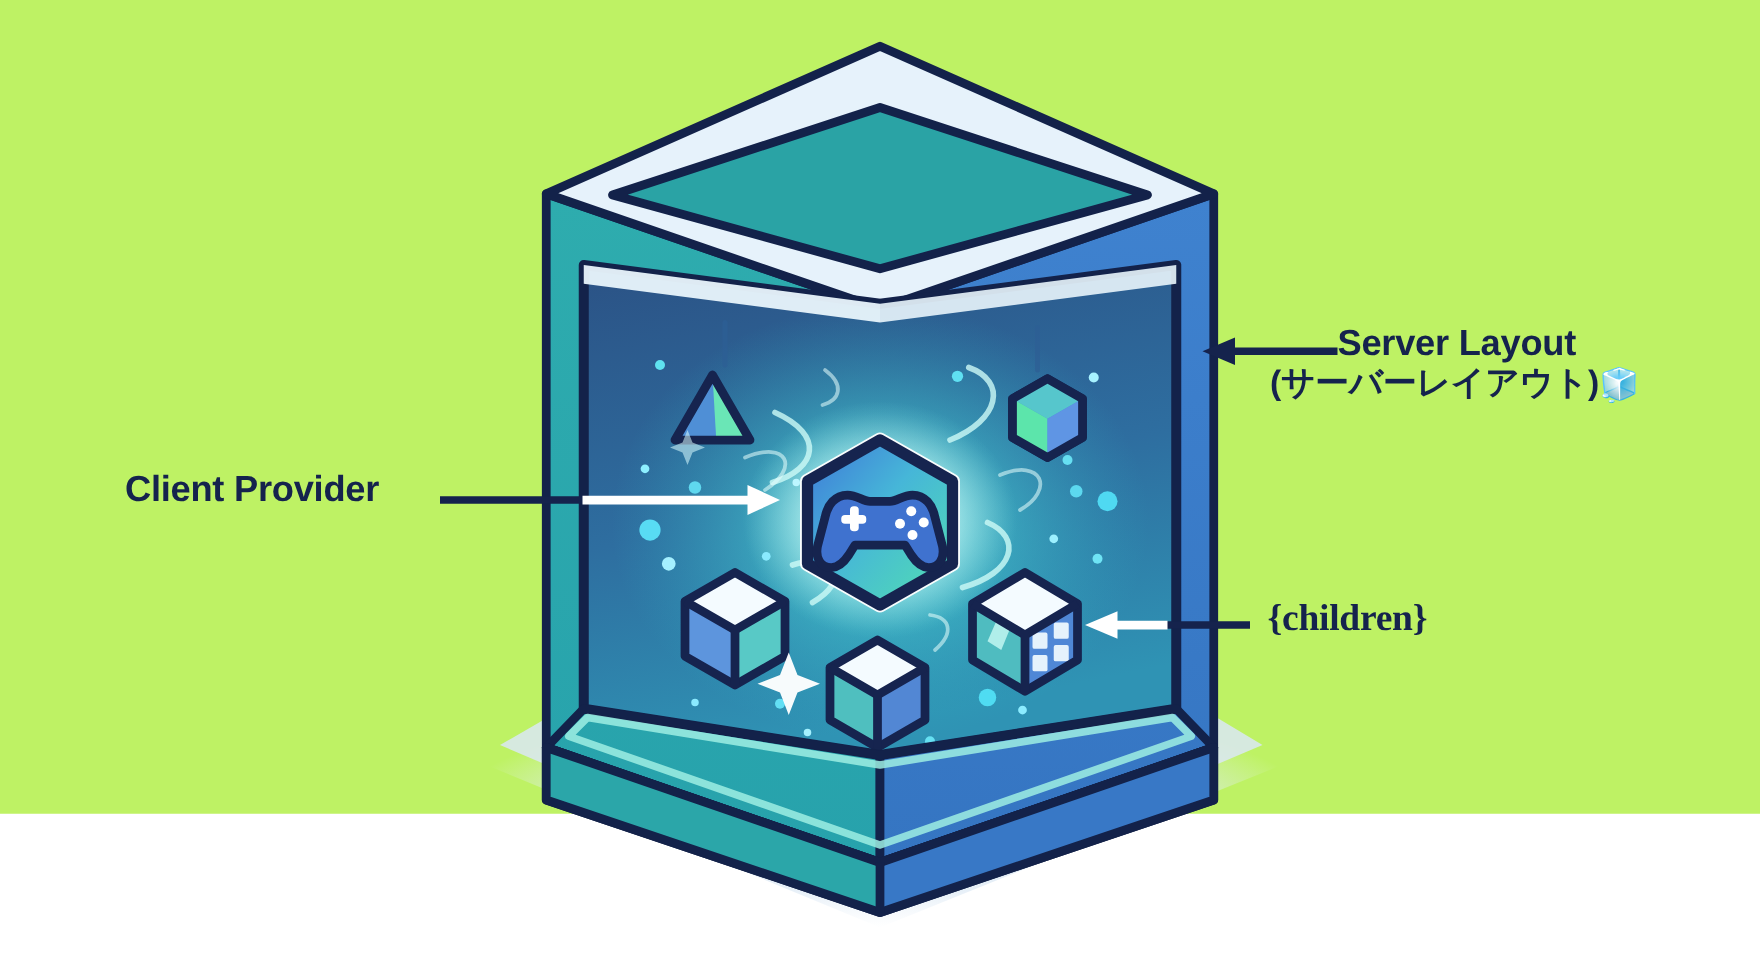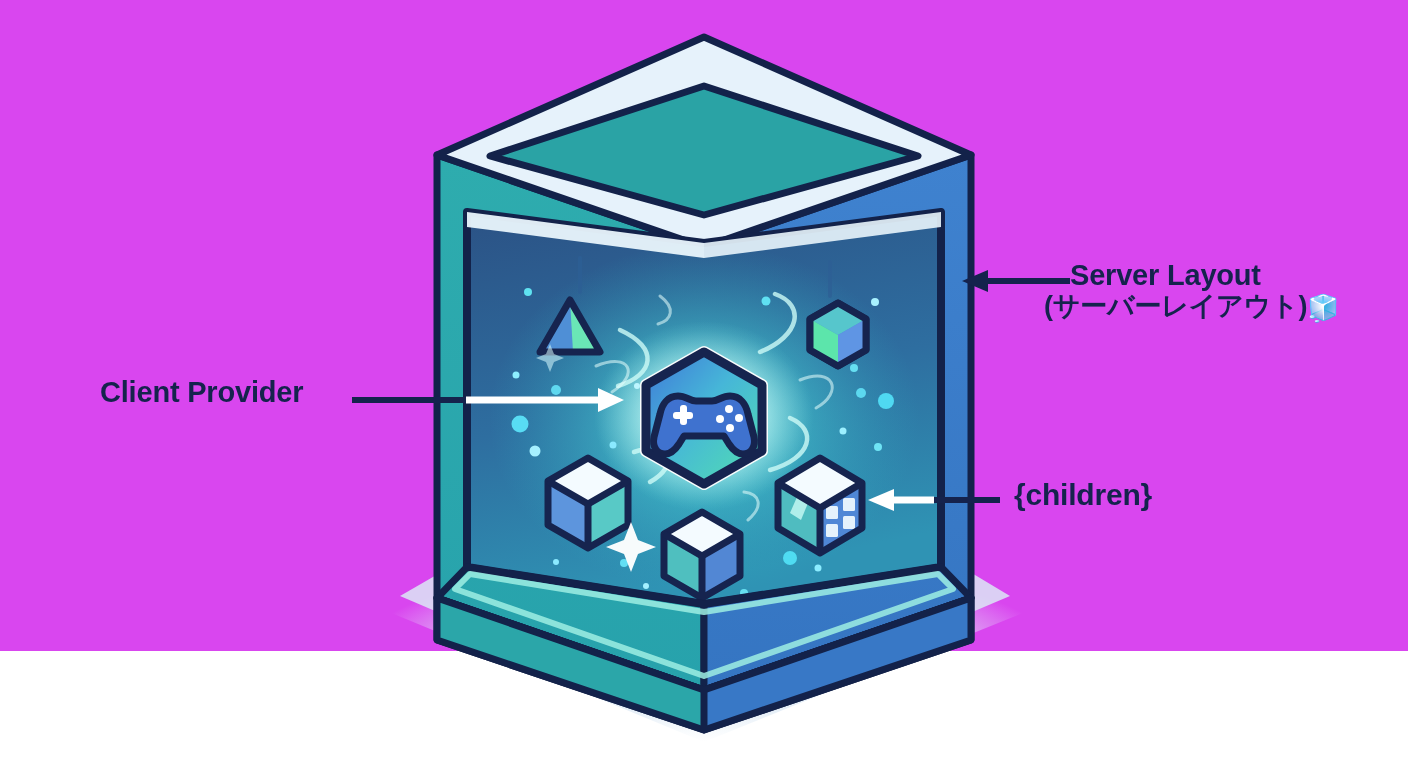--- a/index.html
+++ b/index.html
@@ -6,49 +6,49 @@
   html, body {
     margin: 0; padding: 0;
     width: 1408px; height: 768px;
     background: #ffffff;
     font-family: "Liberation Sans", sans-serif;
     overflow: hidden;
   }
   #stage {
     position: relative;
     width: 1408px; height: 651px;
-    background: #d946ef;
+    background: #bef264;
   }
   #art { position: absolute; left: 0; top: 0; }
 
   .label {
     position: absolute;
     color: #15234d;
     font-family: "Liberation Sans", sans-serif;
     font-weight: 700;
     line-height: 1.12;
     white-space: nowrap;
     letter-spacing: -0.2px;
   }
   .label .en { font-size: 29px; display: block; }
   .label .jp { font-size: 27px; display: block; }
 
   
   #label-server-layout { left: 1012px; top: 259px; text-align: left; }
   #label-server-layout .en { padding-left: 58px; }
-  #label-server-layout .jp { padding-left: 4px; margin-left: 28px; }
+  #label-server-layout .jp { padding-left: 4px; }
 
   
   #label-client-provider { left: 24px; top: 376px; text-align: right; }
   #label-client-provider .en { padding-left: 76px; }
   #label-client-provider .jp { padding-left: 0px; }
 
   
   #label-children { left: 1014px; top: 478px; }
-  #label-children .en { font-size: 30px; }
+  #label-children .en { font-size: 30px; font-family: Liberation Serif, serif; }
 
   .emoji {
     font-family: "DejaVu Sans", sans-serif;
     font-size: 26px;
     vertical-align: -2px;
   }
 </style>
 </head>
 <body>
 

